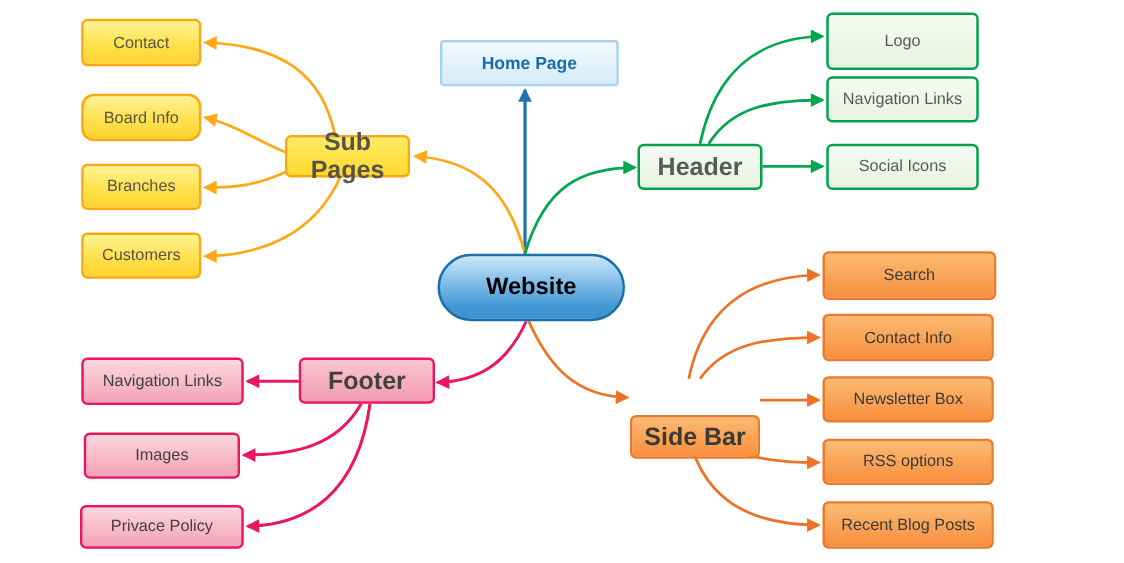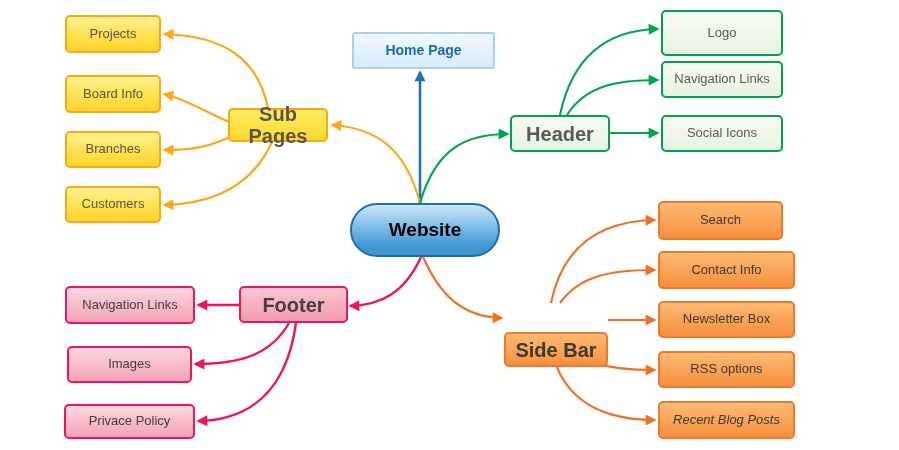--- a/index.html
+++ b/index.html
@@ -108,35 +108,35 @@
     <path class="edge e-pink" d="M239,305 L198,305" marker-end="url(#ah-pink)"></path>
     <path class="edge e-pink" d="M289,323 C270,356 238,364 195,364" marker-end="url(#ah-pink)"></path>
     <path class="edge e-pink" d="M296,323 C286,395 246,420 198,421" marker-end="url(#ah-pink)"></path>
   </svg>
 
   <div class="node n-center" style="left:350px;top:203px;width:150px;height:54px;">Website</div>
 
   <div class="node n-home" style="left:352px;top:32px;width:143px;height:37px;">Home Page</div>
 
   <div class="node n-yellow n-yellow-hub hub" style="left:228px;top:108px;width:100px;height:34px;">Sub Pages</div>
-  <div class="node n-yellow" style="left:65px;top:15px;width:96px;height:38px;">Projects</div>
-  <div class="node n-yellow" style="left:65px;top:75px;width:96px;height:38px;">Board Info</div>
+  <div class="node n-yellow" style="left:65px;top:15px;width:96px;height:38px;">Contact</div>
+  <div class="node n-yellow" style="left:65px;top:75px;width:96px;height:38px;border-radius:10px;">Board Info</div>
   <div class="node n-yellow" style="left:65px;top:131px;width:96px;height:37px;">Branches</div>
   <div class="node n-yellow" style="left:65px;top:186px;width:96px;height:37px;">Customers</div>
 
   <div class="node n-green hub" style="left:510px;top:115px;width:100px;height:37px;">Header</div>
   <div class="node n-green" style="left:661px;top:10px;width:122px;height:46px;">Logo</div>
   <div class="node n-green" style="left:661px;top:61px;width:122px;height:37px;">Navigation Links</div>
   <div class="node n-green" style="left:661px;top:115px;width:122px;height:37px;">Social Icons</div>
 
   <div class="node n-orange hub" style="left:504px;top:303px;width:104px;height:35px;margin-top:29px;">Side Bar</div>
-  <div class="node n-orange" style="left:658px;top:201px;width:125px;height:39px;">Search</div>
+  <div class="node n-orange" style="left:658px;top:201px;width:139px;height:39px;">Search</div>
   <div class="node n-orange" style="left:658px;top:251px;width:137px;height:38px;">Contact Info</div>
   <div class="node n-orange" style="left:658px;top:301px;width:137px;height:37px;">Newsletter Box</div>
   <div class="node n-orange" style="left:658px;top:351px;width:137px;height:37px;">RSS options</div>
-  <div class="node n-orange" style="left:658px;top:401px;width:137px;height:38px;font-style:italic;">Recent Blog Posts</div>
+  <div class="node n-orange" style="left:658px;top:401px;width:137px;height:38px;">Recent Blog Posts</div>
 
   <div class="node n-pink n-pink-hub hub" style="left:239px;top:286px;width:109px;height:37px;">Footer</div>
   <div class="node n-pink" style="left:65px;top:286px;width:130px;height:38px;">Navigation Links</div>
   <div class="node n-pink" style="left:67px;top:346px;width:125px;height:37px;">Images</div>
   <div class="node n-pink" style="left:64px;top:404px;width:131px;height:35px;">Privace Policy</div>
 
 </div>
 
 </body></html>

